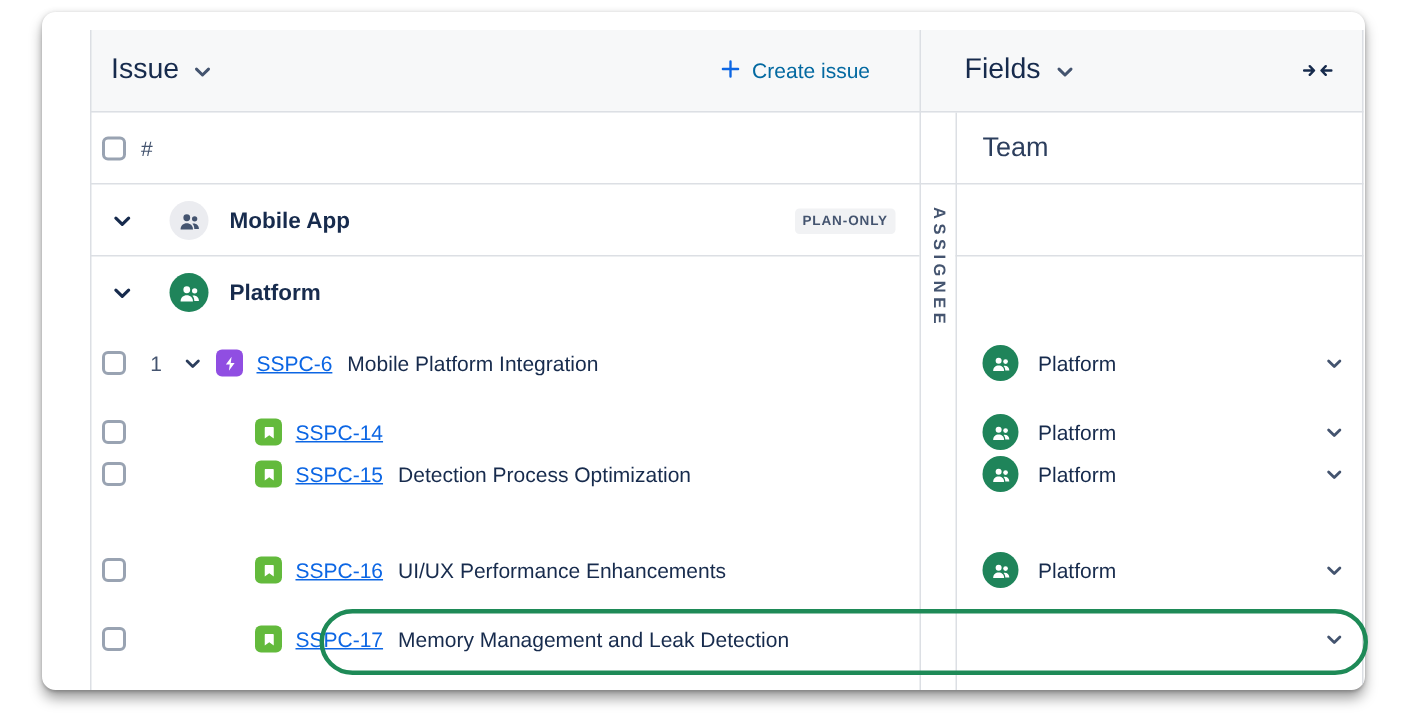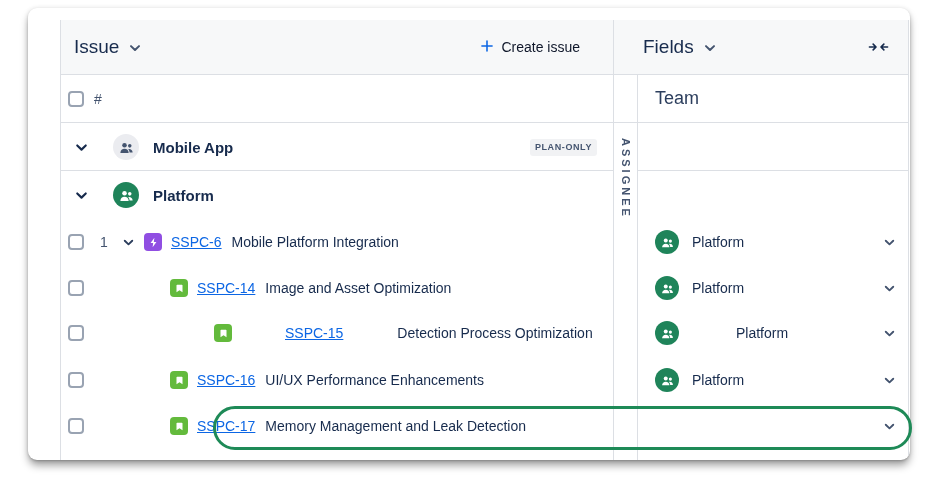--- a/index.html
+++ b/index.html
@@ -32,21 +32,21 @@
   .hdr { position:absolute; left:0; top:0; width:849px; height:55px;
          background:#F7F8F9; border-bottom:1px solid #DCDFE4; }
   .hdr-issue { position:absolute; left:0; top:0; width:553px; height:54px;
                display:flex; align-items:center; padding:0 33px 0 14px; }
   .hdr-fields { position:absolute; left:553px; top:0; width:296px; height:54px;
                 display:flex; align-items:center; padding:0 20px 0 30px; }
   .hdr-title { font-size:19px; font-weight:500; color:#172B4D; }
   .spacer { flex:1; }
   .chev { width:16px; height:16px; color:#44546F; }
   .hdr-chev { margin-left:8px; margin-top:2px; }
-  .create-btn { display:flex; align-items:flex-start; gap:7px; color:#0f172a;
+  .create-btn { display:flex; align-items:flex-start; gap:7px; color:#0369a1;
                 font-size:14px; font-weight:500; cursor:pointer; }
   .plus-ic { width:14px; height:14px; color:#0C66E4; }
   .collapse-ic { width:21px; height:16px; color:#172B4D; }
 
   
   .sub-issue { position:absolute; left:0; top:55px; width:553px; height:47px;
                display:flex; align-items:center; }
   .sub-fields { position:absolute; left:577px; top:55px; width:326px; height:47px;
                 display:flex; align-items:center; padding-left:18px;
                 font-size:18px; color:#2C3E5D; }
@@ -67,21 +67,21 @@
   .avatar-gray { background:#EBECF0; color:#44546F; }
   .avatar-green { background:#1F845A; color:#ffffff; }
   .g-title { margin-left:14px; font-size:15px; font-weight:600; color:#172B4D; }
   .badge { margin-left:auto; margin-right:16px; background:#F1F2F4; color:#44546F;
            font-size:9px; font-weight:700; letter-spacing:.6px; line-height:1;
            padding:4px 5px; border-radius:3px; }
 
   
   .irow { position:absolute; left:0; width:553px; height:46px;
           display:flex; align-items:center; }
-  .r0 { top:199px; } .r1 { top:245px; } .r2 { top:290px;gap:44px; } .r3 { top:337px; } .r4 { top:383px; }
+  .r0 { top:199px; } .r1 { top:245px; } .r2 { top:273px; } .r3 { top:337px; } .r4 { top:383px; }
   .rownum { margin-left:13px; width:14px; font-size:14px; color:#44546F; text-align:center; }
   .row-chev { width:15px; height:15px; color:#2C3E5D; margin-left:10px; flex:0 0 auto; }
   .type-ic { width:18px; height:18px; border-radius:4px; margin-left:8px; flex:0 0 auto;
              display:flex; align-items:center; justify-content:center; color:#fff; }
   .type-ic svg { width:13px; height:13px; }
   .type-epic { background:#904EE2; }
   .type-story { background:#63BA3C; }
   .indent-child { margin-left:86px; }
   .ikey { margin-left:9px; font-size:14px; font-weight:500; color:#0C66E4;
           text-decoration:underline; cursor:pointer; white-space:nowrap; }
@@ -211,21 +211,20 @@
       </div>
 
       <div class="irow r1">
         <span class="cb"></span>
         <span class="type-ic type-story indent-child">
             <svg>
               <use href="#ic-bookmark"></use>
             </svg>
           </span>
         <a class="ikey">SSPC-14</a>
-        <span class="isummary">Image and Asset Optimization</span>
       </div>
 
       <div class="irow r2">
         <span class="cb"></span>
         <span class="type-ic type-story indent-child">
             <svg>
               <use href="#ic-bookmark"></use>
             </svg>
           </span>
         <a class="ikey">SSPC-15</a>

